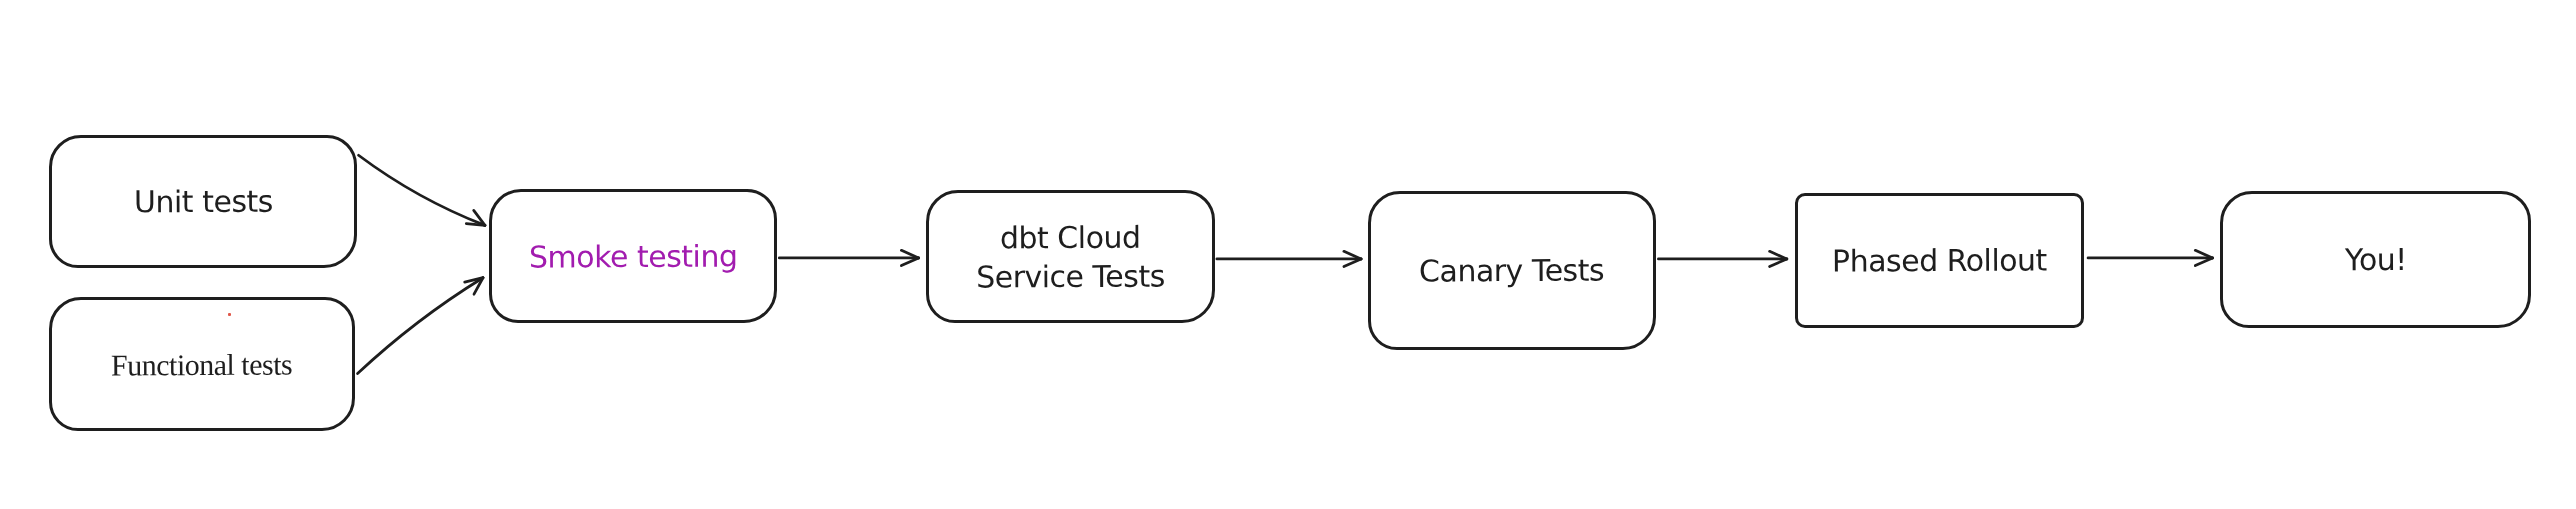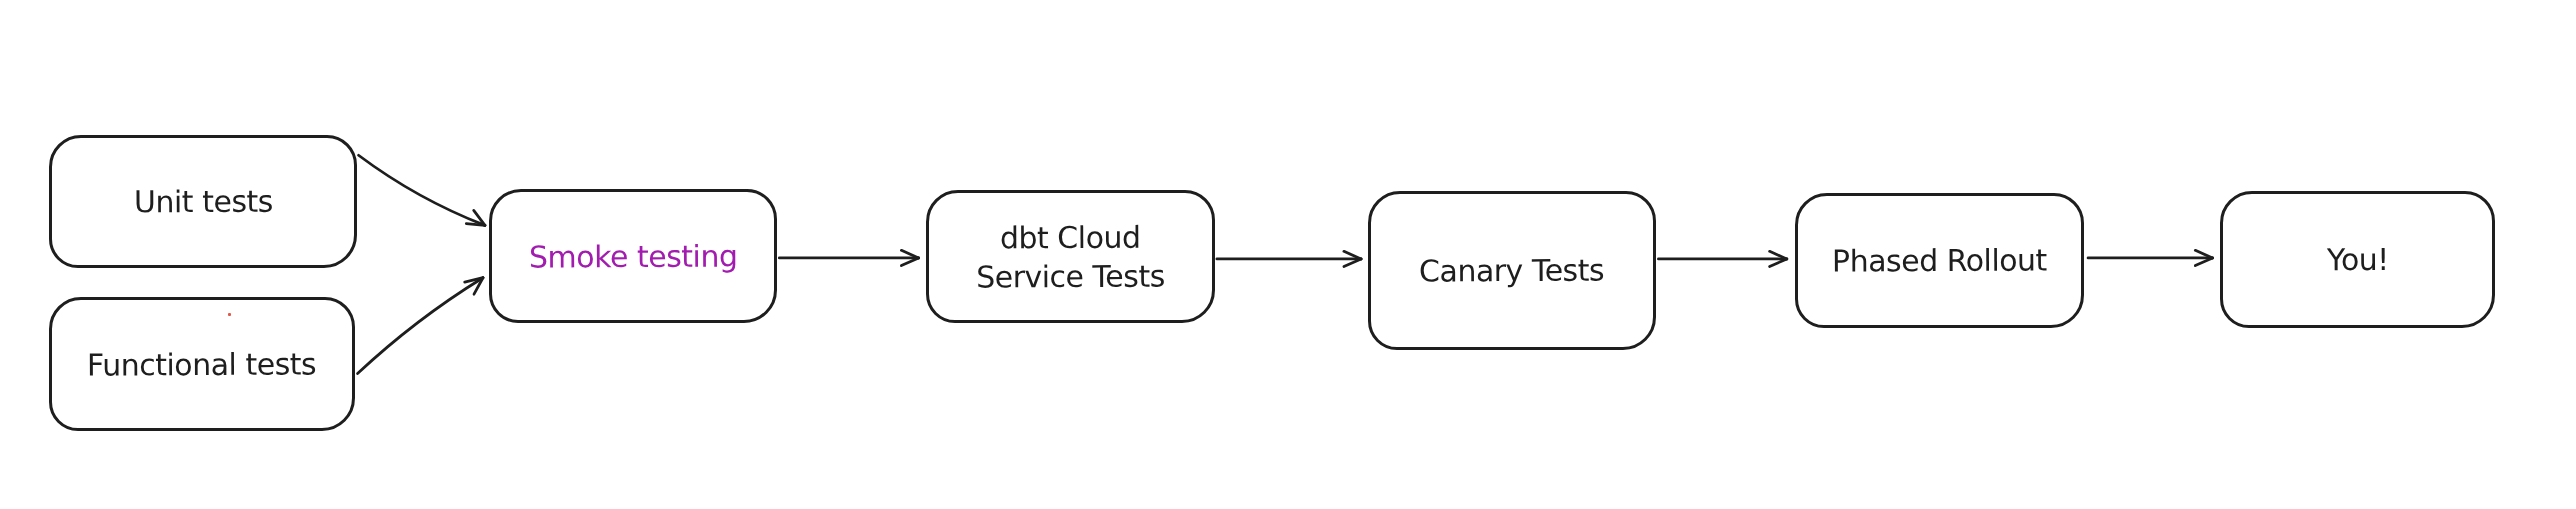--- a/index.html
+++ b/index.html
@@ -89,35 +89,35 @@
       <g stroke="#1e1e1e">
         <path d="M 2114 261 Q 2177 261 2240 261"></path>
         <path d="M 2240 261 L 2222.6 268.7"></path>
         <path d="M 2240 261 L 2222.6 253.3"></path>
       </g>
     </svg>
   <div id="nodes">
       <div class="node" style="left: 49px; top: 91px; width: 308px; height: 133px; border-color: rgb(30, 30, 30); background: rgb(255, 255, 255); color: rgb(30, 30, 30); margin-top: 44px;">
         <span class="node-label">Unit tests</span>
       </div>
-      <div class="node" style="left: 49px; top: 297px; width: 306px; height: 134px; border-color: rgb(30, 30, 30); background: rgb(255, 255, 255); color: rgb(30, 30, 30);">
+      <div class="node" style="left: 49px; top: 297px; width: 306px; height: 134px; border-color: rgb(30, 30, 30); background: rgb(255, 255, 255); color: rgb(30, 30, 30); font-family: Liberation Serif, serif;">
         <span class="node-label">Functional tests</span>
       </div>
       <div class="node" style="left: 489px; top: 189px; width: 288px; height: 134px; border-color: rgb(30, 30, 30); background: rgb(255, 255, 255); color: #a21caf;">
         <span class="node-label">Smoke testing</span>
       </div>
       <div class="node" style="left: 926px; top: 190px; width: 289px; height: 133px; border-color: rgb(30, 30, 30); background: rgb(255, 255, 255); color: rgb(30, 30, 30); align-items: center;">
         <span class="node-label">dbt Cloud
 Service Tests</span>
       </div>
       <div class="node" style="left: 1368px; top: 191px; width: 288px; height: 159px; border-color: rgb(30, 30, 30); background: rgb(255, 255, 255); color: rgb(30, 30, 30);">
         <span class="node-label">Canary Tests</span>
       </div>
-      <div class="node" style="left: 1795px; top: 193px; width: 289px; height: 135px; border-color: rgb(30, 30, 30); background: rgb(255, 255, 255); color: rgb(30, 30, 30);">
+      <div class="node" style="left: 1795px; top: 193px; width: 289px; height: 135px; border-color: rgb(30, 30, 30); background: rgb(255, 255, 255); color: rgb(30, 30, 30); border-radius: 10px;">
         <span class="node-label">Phased Rollout</span>
       </div>
-      <div class="node" style="left: 2220px; top: 191px; width: 275px; height: 137px; border-color: rgb(30, 30, 30); background: rgb(255, 255, 255); color: rgb(30, 30, 30);">
+      <div class="node" style="left: 2220px; top: 191px; width: 311px; height: 137px; border-color: rgb(30, 30, 30); background: rgb(255, 255, 255); color: rgb(30, 30, 30);">
         <span class="node-label">You!</span>
       </div>
     </div>
   <div id="artifact" class="artifact-dot" style="left: 228px; top: 313px; background: rgb(224, 88, 74);"></div>
 </div>
 
 
 </body></html>

